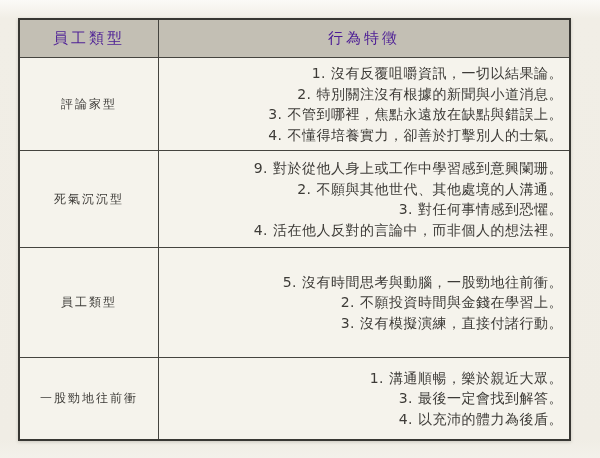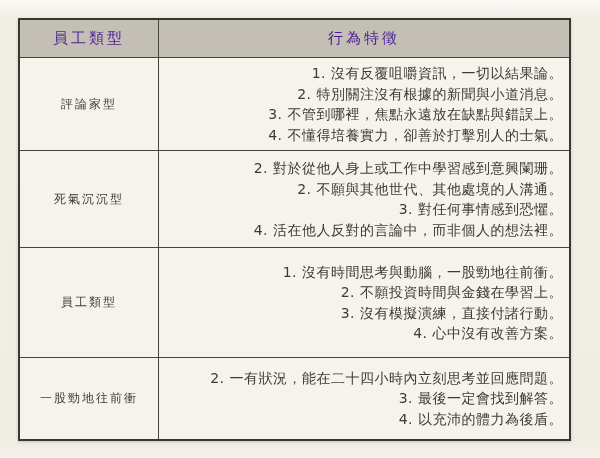--- a/index.html
+++ b/index.html
@@ -93,39 +93,38 @@
       <div class="behavior-item">1. 沒有反覆咀嚼資訊，一切以結果論。</div>
       <div class="behavior-item">2. 特別關注沒有根據的新聞與小道消息。</div>
       <div class="behavior-item">3. 不管到哪裡，焦點永遠放在缺點與錯誤上。</div>
       <div class="behavior-item">4. 不懂得培養實力，卻善於打擊別人的士氣。</div>
     </div>
   </div>
 
   <div class="trow row-lifeless">
     <div class="cell type-cell">死氣沉沉型</div>
     <div class="cell behavior-cell">
-      <div class="behavior-item">2. 對於從他人身上或工作中學習感到意興闌珊。</div>
+      <div class="behavior-item">9. 對於從他人身上或工作中學習感到意興闌珊。</div>
       <div class="behavior-item">2. 不願與其他世代、其他處境的人溝通。</div>
       <div class="behavior-item">3. 對任何事情感到恐懼。</div>
       <div class="behavior-item">4. 活在他人反對的言論中，而非個人的想法裡。</div>
     </div>
   </div>
 
   <div class="trow row-impatient">
     <div class="cell type-cell">員工類型</div>
     <div class="cell behavior-cell">
-      <div class="behavior-item">1. 沒有時間思考與動腦，一股勁地往前衝。</div>
+      <div class="behavior-item">5. 沒有時間思考與動腦，一股勁地往前衝。</div>
       <div class="behavior-item">2. 不願投資時間與金錢在學習上。</div>
       <div class="behavior-item">3. 沒有模擬演練，直接付諸行動。</div>
-      <div class="behavior-item">4. 心中沒有改善方案。</div>
     </div>
   </div>
 
   <div class="trow row-solver">
     <div class="cell type-cell">一股勁地往前衝</div>
     <div class="cell behavior-cell">
-      <div class="behavior-item">2. 一有狀況，能在二十四小時內立刻思考並回應問題。</div>
+      <div class="behavior-item">1. 溝通順暢，樂於親近大眾。</div>
       <div class="behavior-item">3. 最後一定會找到解答。</div>
       <div class="behavior-item">4. 以充沛的體力為後盾。</div>
     </div>
   </div>
 
 </div>
 
 </body></html>

